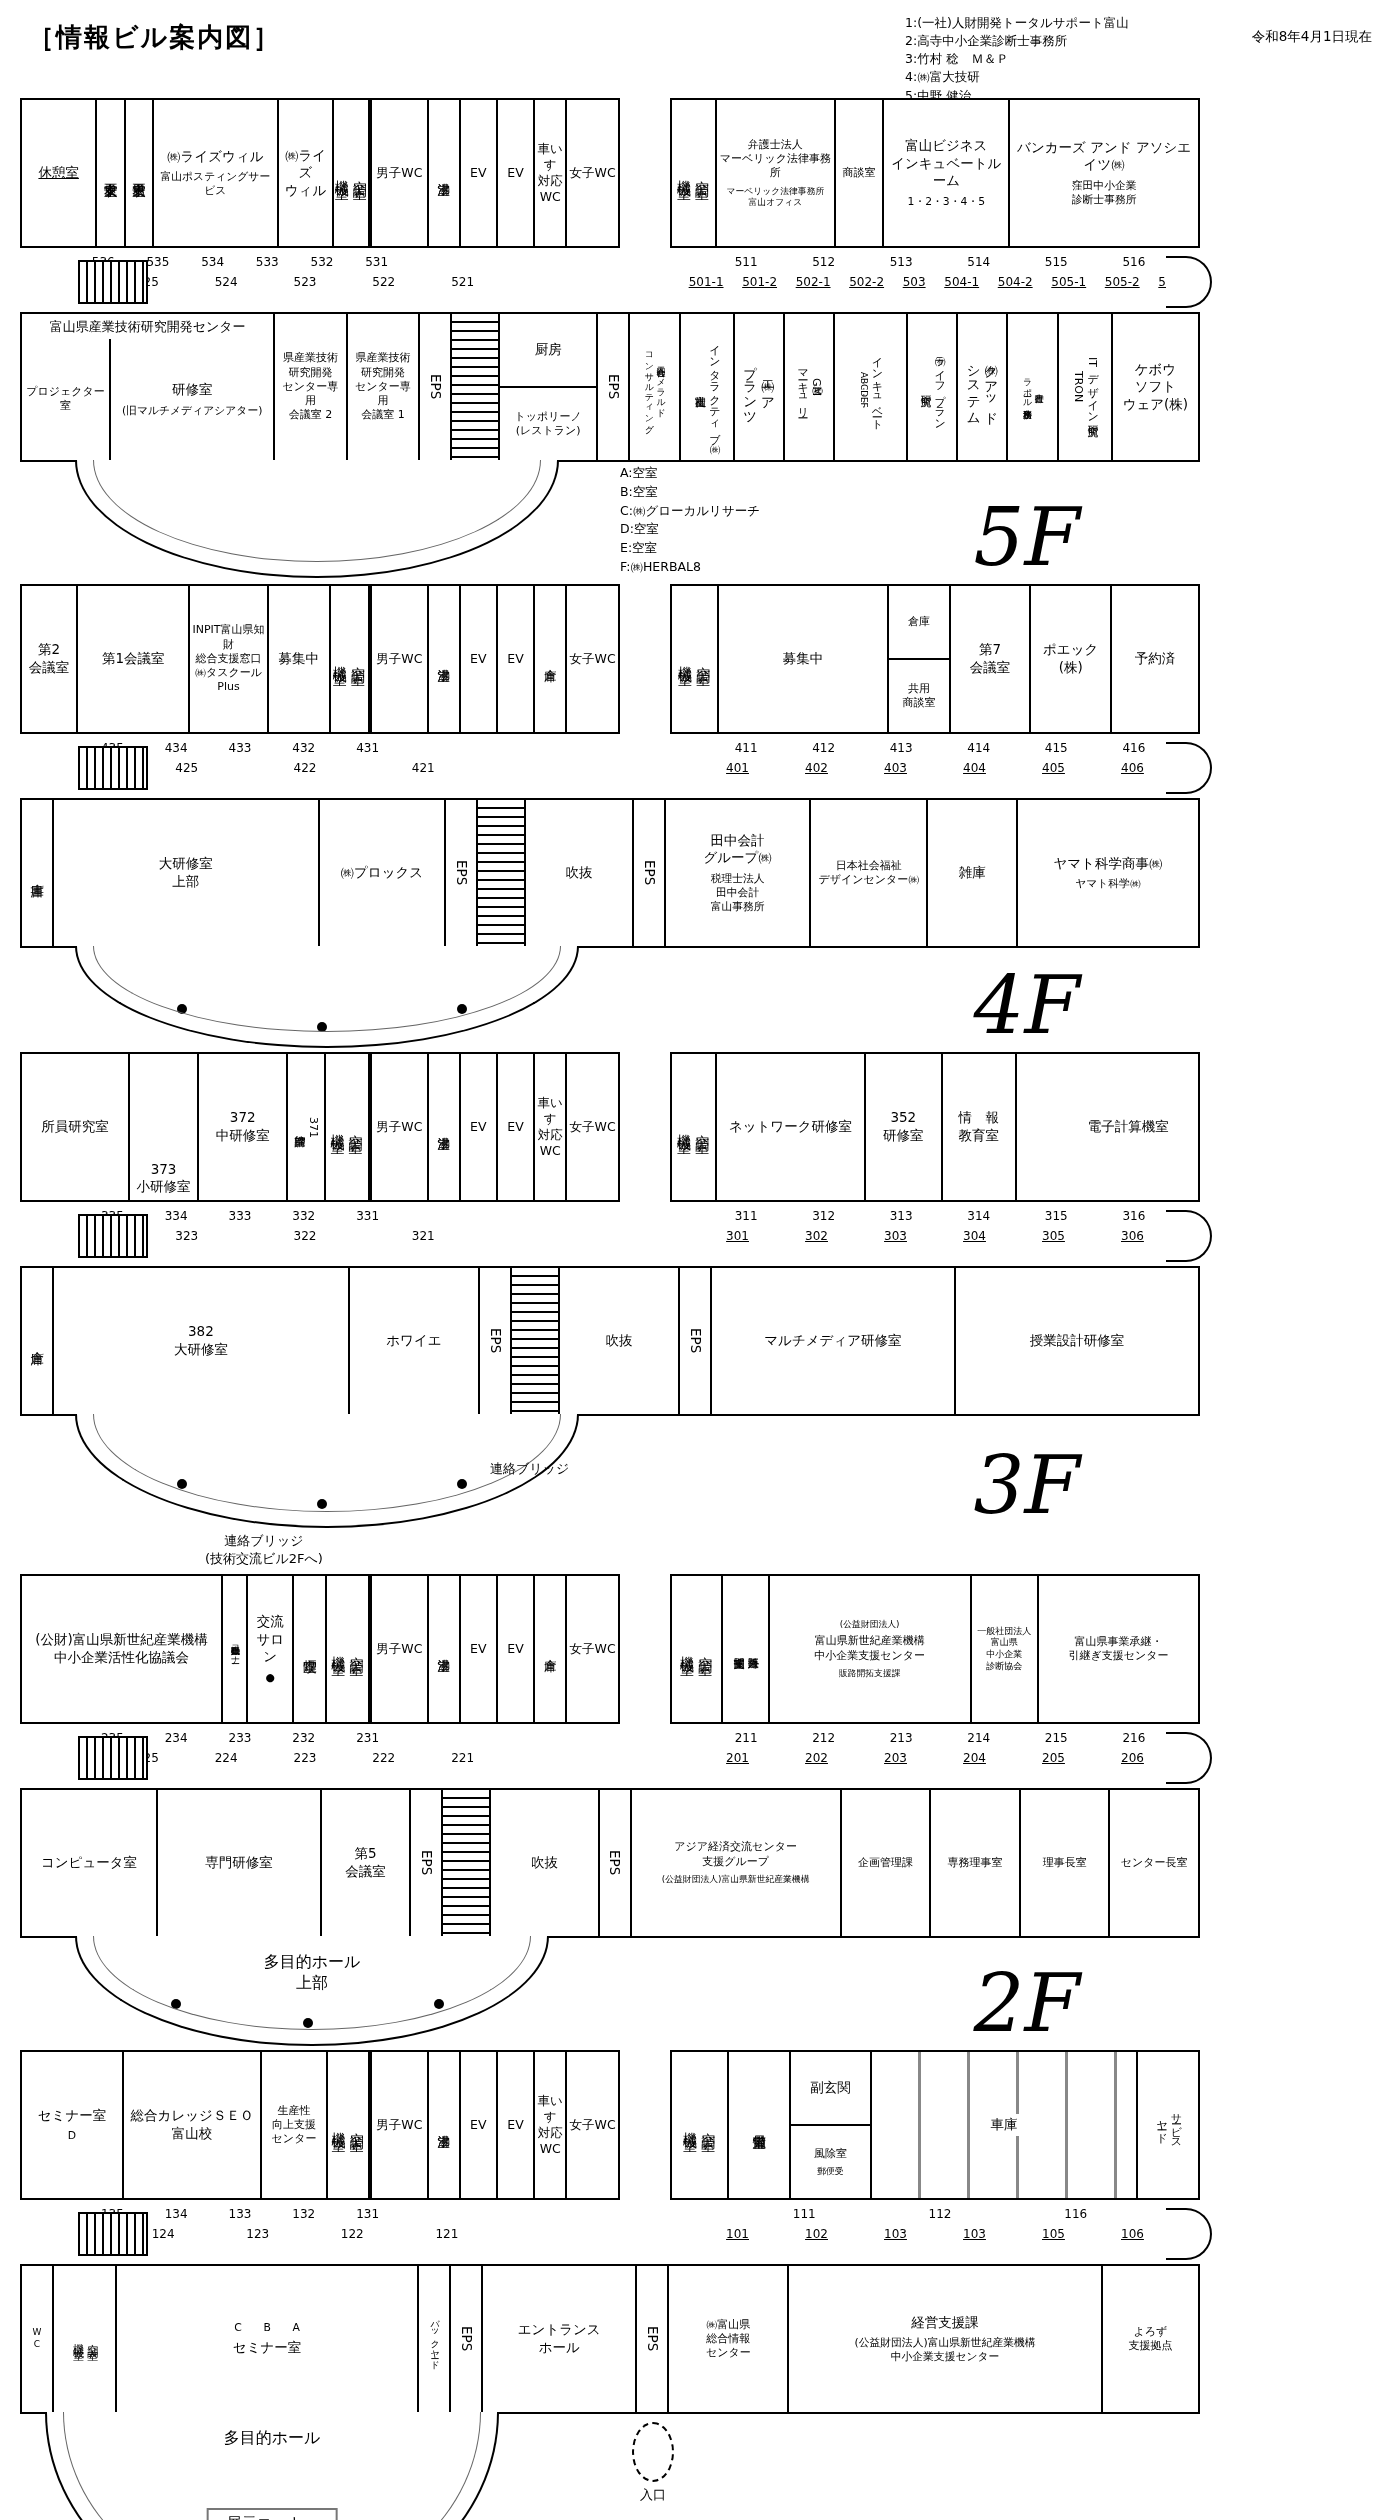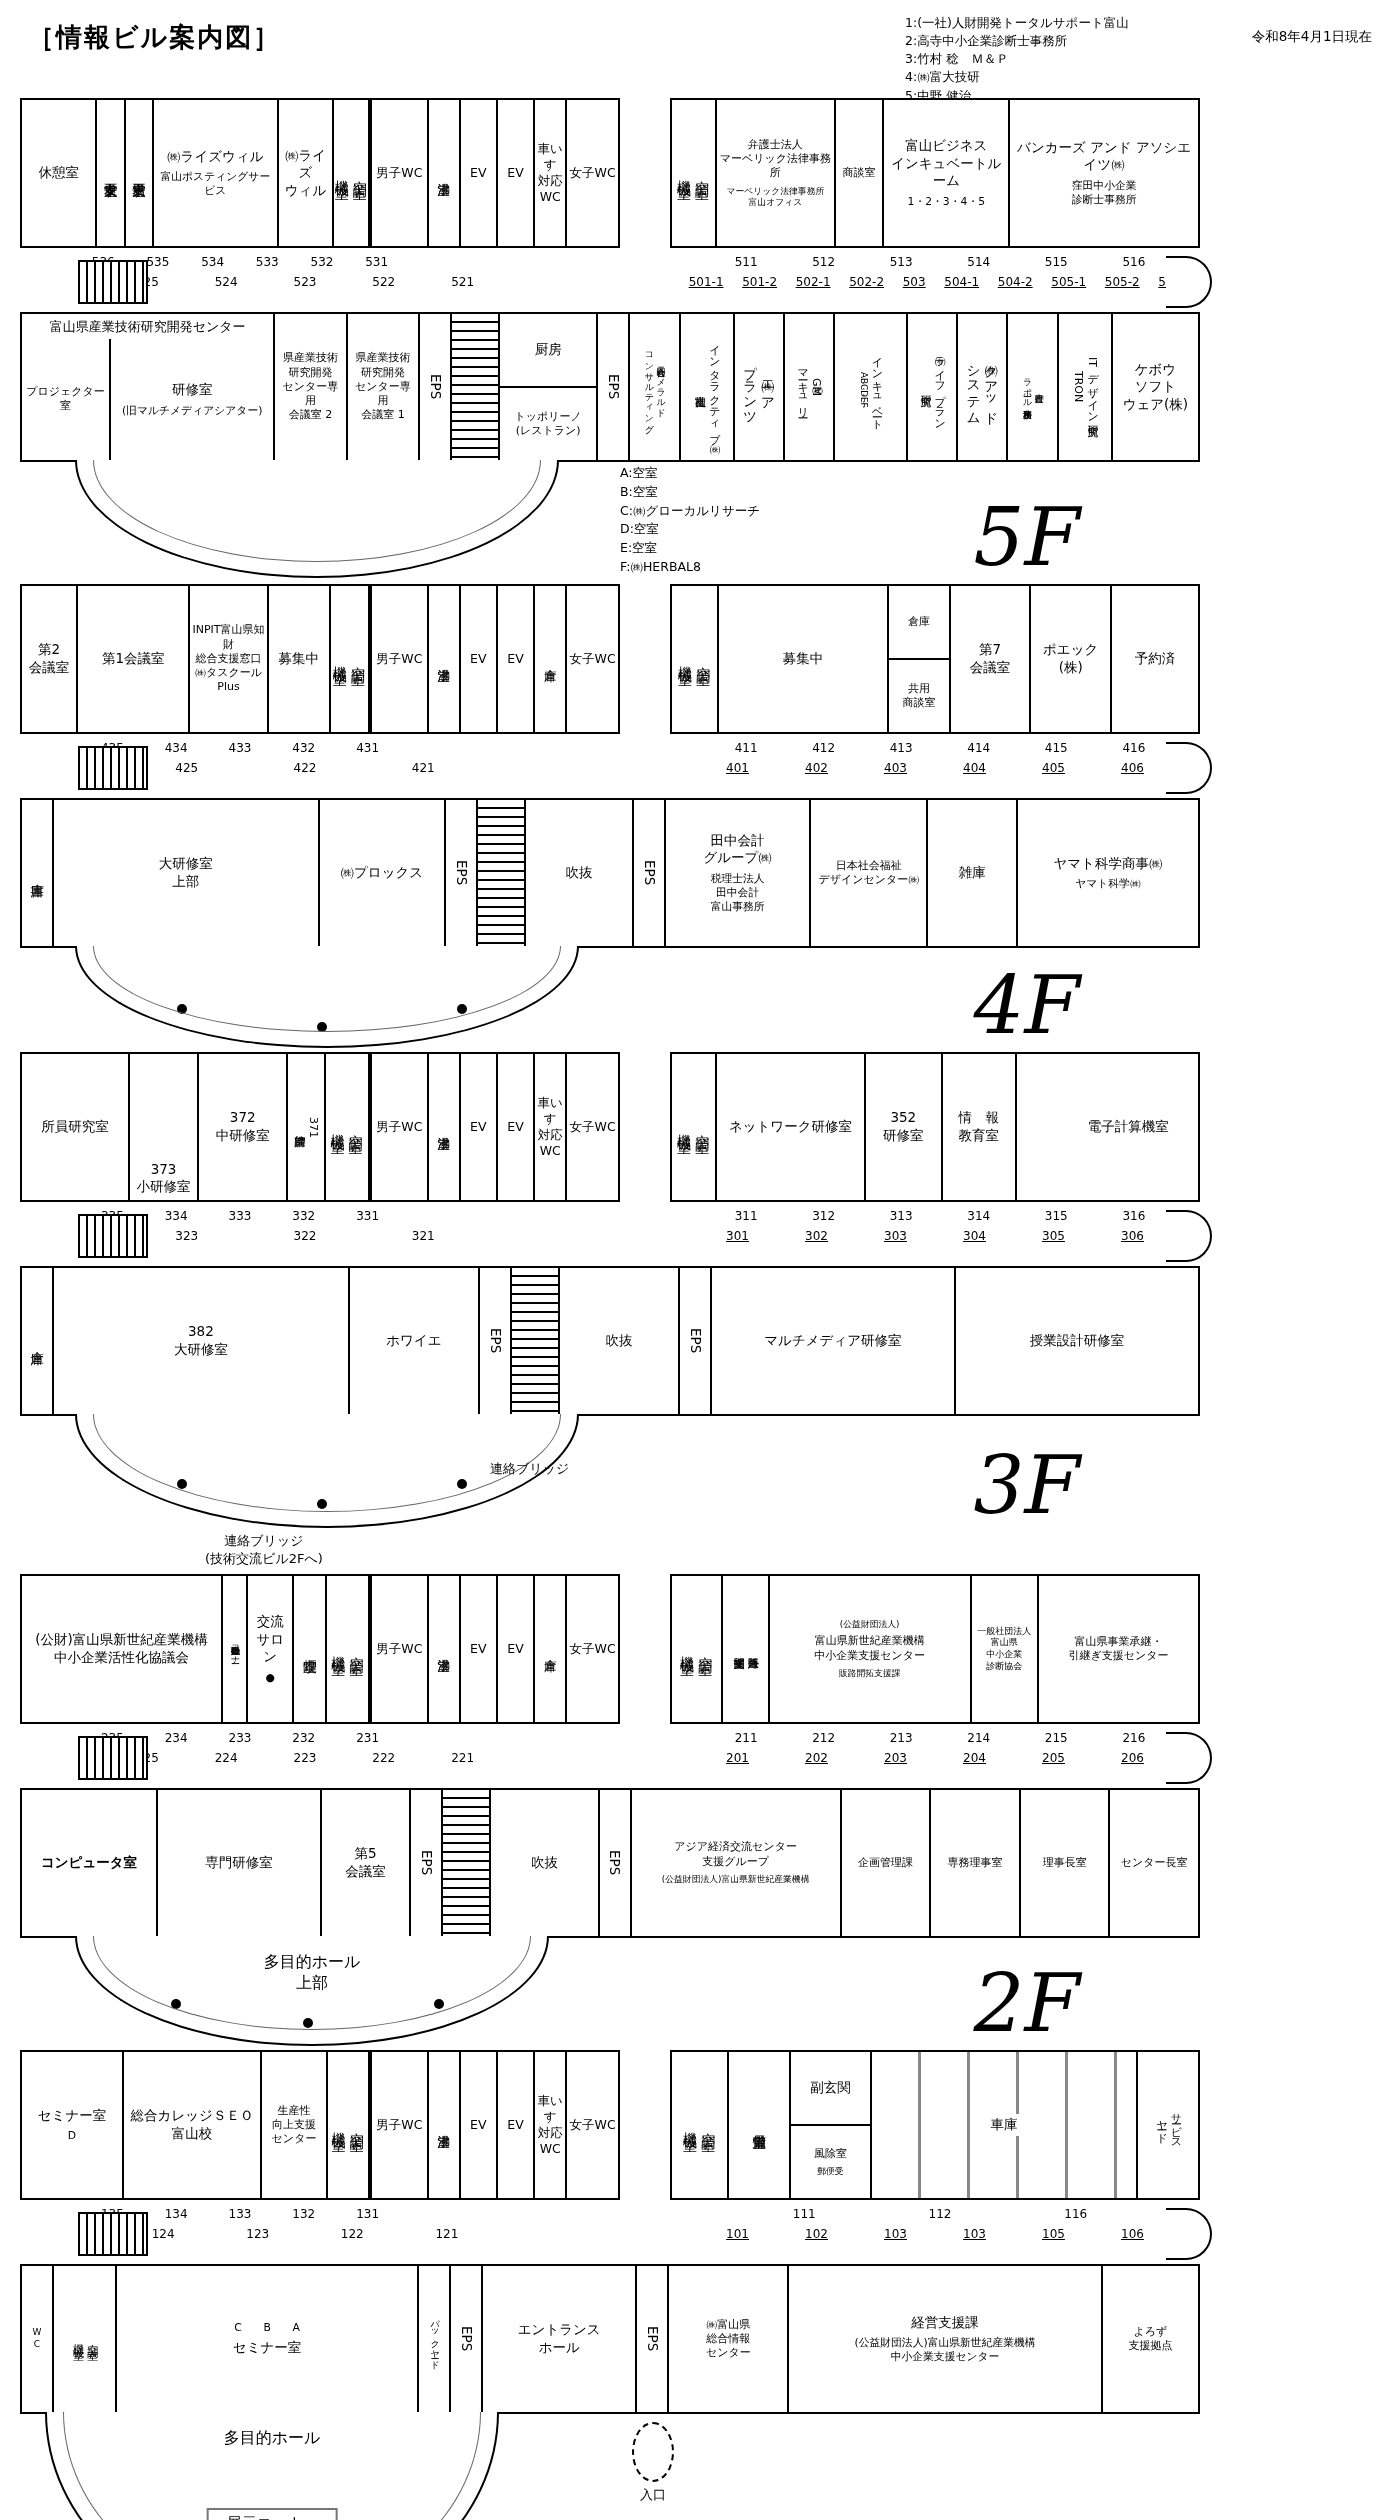--- a/index.html
+++ b/index.html
@@ -90,21 +90,21 @@
         <div>3:竹村 稔　Ｍ＆Ｐ</div>
         <div>4:㈱富大技研</div>
         <div>5:中野 健治</div>
       </div>
     <div class="asof">令和8年4月1日現在</div>
   </div>
   <div id="floors">
       <section class="floor">
         <div class="band upper">
           <div class="wing left">
-            <div class="room" style="flex: 1.4 1 0%;">
+            <div class="room" style="flex: 1.4 1 0%; text-decoration: underline;">
               <div class="main">休憩室</div>
             </div>
             <div class="room v" style="flex: 0.45 1 0%;">
               <div class="main">女子更衣室</div>
             </div>
             <div class="room v" style="flex: 0.45 1 0%;">
               <div class="main">男子更衣室</div>
             </div>
             <div class="room" style="flex: 2.4 1 0%;">
               <div class="main">㈱ライズウィル</div>
@@ -725,21 +725,21 @@
               <span>204</span>
               <span>205</span>
               <span>206</span>
             </div>
           </div>
           <div class="sidestair"></div>
           <div class="endcap"></div>
         </div>
         <div class="band lower">
           <div class="lowrow">
-            <div class="room" style="flex: 1.4 1 0%; font-weight: bold;">
+            <div class="room" style="flex: 1.4 1 0%;">
               <div class="main">コンピュータ室</div>
             </div>
             <div class="room" style="flex: 1.7 1 0%;">
               <div class="main">専門研修室</div>
             </div>
             <div class="room" style="flex: 0.9 1 0%;">
               <div class="main">第5
 会議室</div>
             </div>
             <div class="room v thin">

